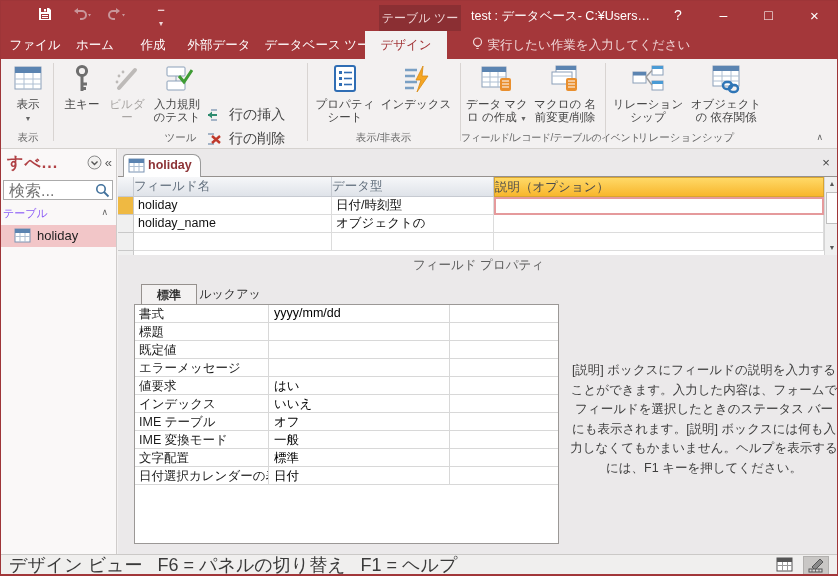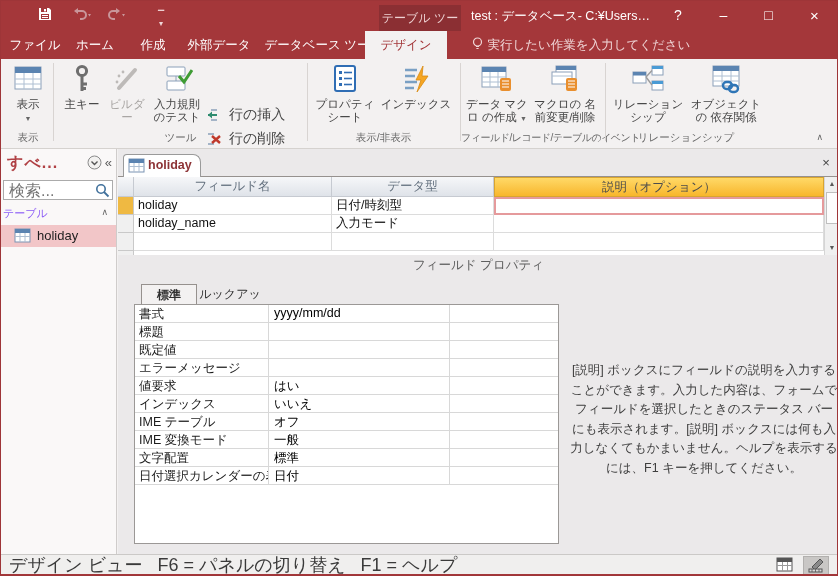--- a/index.html
+++ b/index.html
@@ -46,21 +46,21 @@
   
   .doc{position:absolute;left:117px;top:148px;width:721px;height:405px;background:#ebe9ea;}
   .doctabbar{position:absolute;left:0;top:0;width:100%;height:28px;border-bottom:1px solid #96918e;box-sizing:border-box;}
   .doctab{position:absolute;left:5px;top:5px;width:78px;height:23px;background:#fff;border:1px solid #9a9a9a;border-bottom:none;border-radius:4px 8px 0 0;box-sizing:border-box;}
   .doctab .dtlabel{position:absolute;left:24px;top:3px;font-size:12.5px;font-weight:bold;color:#8d3336;}
   .doctab svg{position:absolute;left:4px;top:3px;}
   .docclose{position:absolute;right:5px;top:6px;width:16px;height:16px;line-height:16px;text-align:center;color:#444;font-size:13px;}
   
   .grid{position:absolute;left:0;top:28px;width:706px;height:78px;background:#fff;}
   .ghead{position:absolute;top:0;height:20px;box-sizing:border-box;border-right:1px solid #c6cad1;border-bottom:1px solid #c6cad1;
-         background:linear-gradient(#f6f7f9,#dfe3e9);font-size:12.5px;color:#63707e;text-align:center;line-height:19px;}
+         background:linear-gradient(#f6f7f9,#dfe3e9);font-size:12.5px;color:#63707e;text-align:left;line-height:19px;}
   .ghead.amber{background:linear-gradient(#ffd967,#f8b62c);border:1px solid #d9a52f;color:#4c4c4c;}
   .gsel{position:absolute;left:0;width:16px;background:#f0f0f0;border-right:1px solid #c9c9c9;border-bottom:1px solid #c9c9c9;box-sizing:border-box;}
   .gcell{position:absolute;height:18px;box-sizing:border-box;border-right:1px solid #dcdcdc;border-bottom:1px solid #dcdcdc;
          font-size:12.5px;color:#111;line-height:17px;padding-left:4px;white-space:nowrap;overflow:hidden;}
   .gcell.focus{border:2px solid #e59a9c;}
   .corner{position:absolute;left:0;top:0;width:16px;height:20px;background:linear-gradient(#f6f7f9,#dfe3e9);border-right:1px solid #c6cad1;border-bottom:1px solid #c6cad1;box-sizing:border-box;}
   .vscroll{position:absolute;right:0;top:28px;width:15px;height:78px;background:#f0f0f0;border-left:1px solid #d5d5d5;box-sizing:border-box;}
   .varrow{position:absolute;left:0;width:100%;height:14px;text-align:center;font-size:7px;color:#5a5a5a;line-height:14px;}
   .vthumb{position:absolute;left:1px;top:15px;width:12px;height:32px;background:#fdfdfd;border:1px solid #bfbfbf;box-sizing:border-box;}
   .fplabel{position:absolute;left:0;top:108px;width:100%;text-align:center;font-size:12.5px;color:#5f5f5f;}
@@ -333,21 +333,21 @@
       <div class="ghead" style="left:214px;width:162px">データ型</div>
       <div class="ghead amber" style="left:376px;width:330px">説明（オプション）</div>
 
       <div class="gsel" style="top:20px;height:18px;background:#efb942"></div>
       <div class="gcell" style="left:16px;top:20px;width:198px">holiday</div>
       <div class="gcell" style="left:214px;top:20px;width:162px">日付/時刻型</div>
       <div class="gcell focus" style="left:376px;top:20px;width:330px"></div>
 
       <div class="gsel" style="top:38px;height:18px"></div>
       <div class="gcell" style="left:16px;top:38px;width:198px">holiday_name</div>
-      <div class="gcell" style="left:214px;top:38px;width:162px">入力モード</div>
+      <div class="gcell" style="left:214px;top:38px;width:162px">オブジェクトの</div>
       <div class="gcell" style="left:376px;top:38px;width:330px"></div>
 
       <div class="gsel" style="top:56px;height:18px"></div>
       <div class="gcell" style="left:16px;top:56px;width:198px"></div>
       <div class="gcell" style="left:214px;top:56px;width:162px"></div>
       <div class="gcell" style="left:376px;top:56px;width:330px"></div>
 
       <div class="gsel" style="top:74px;height:4px;border-bottom:none"></div>
     </div>
     <div class="vscroll">

